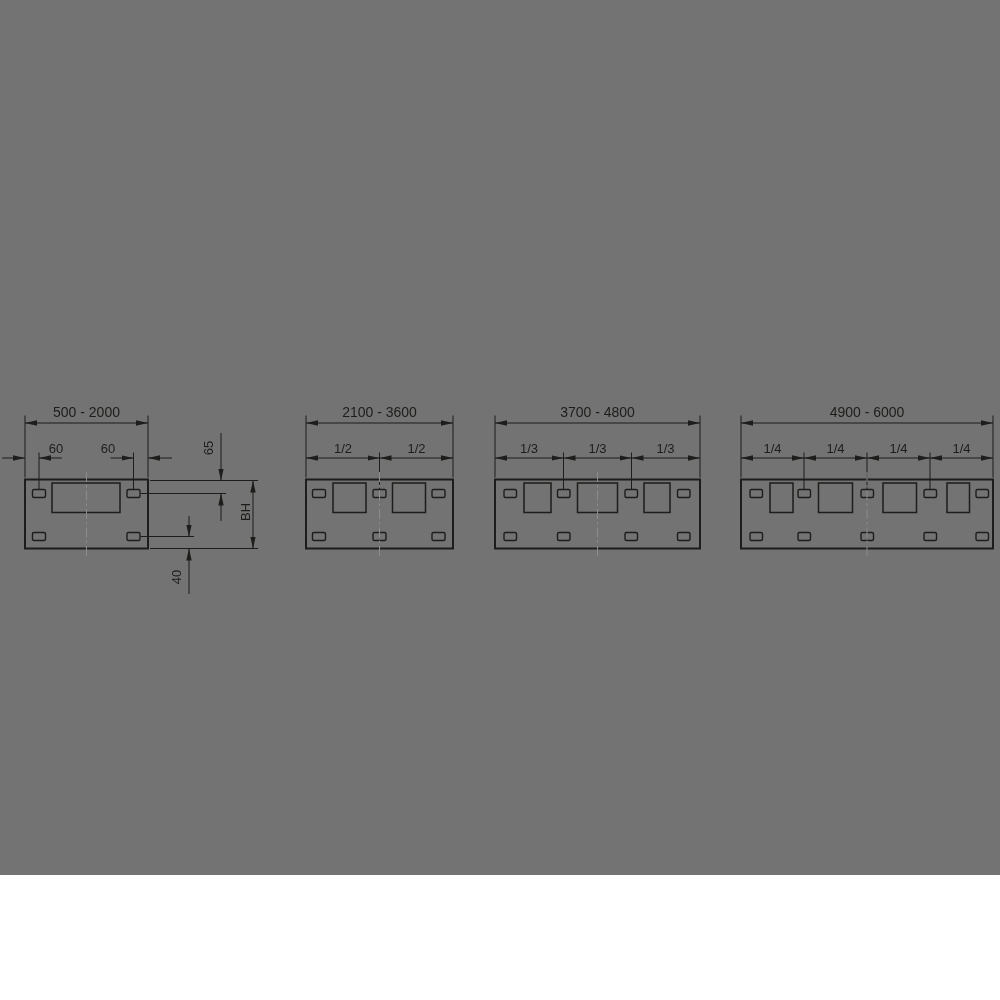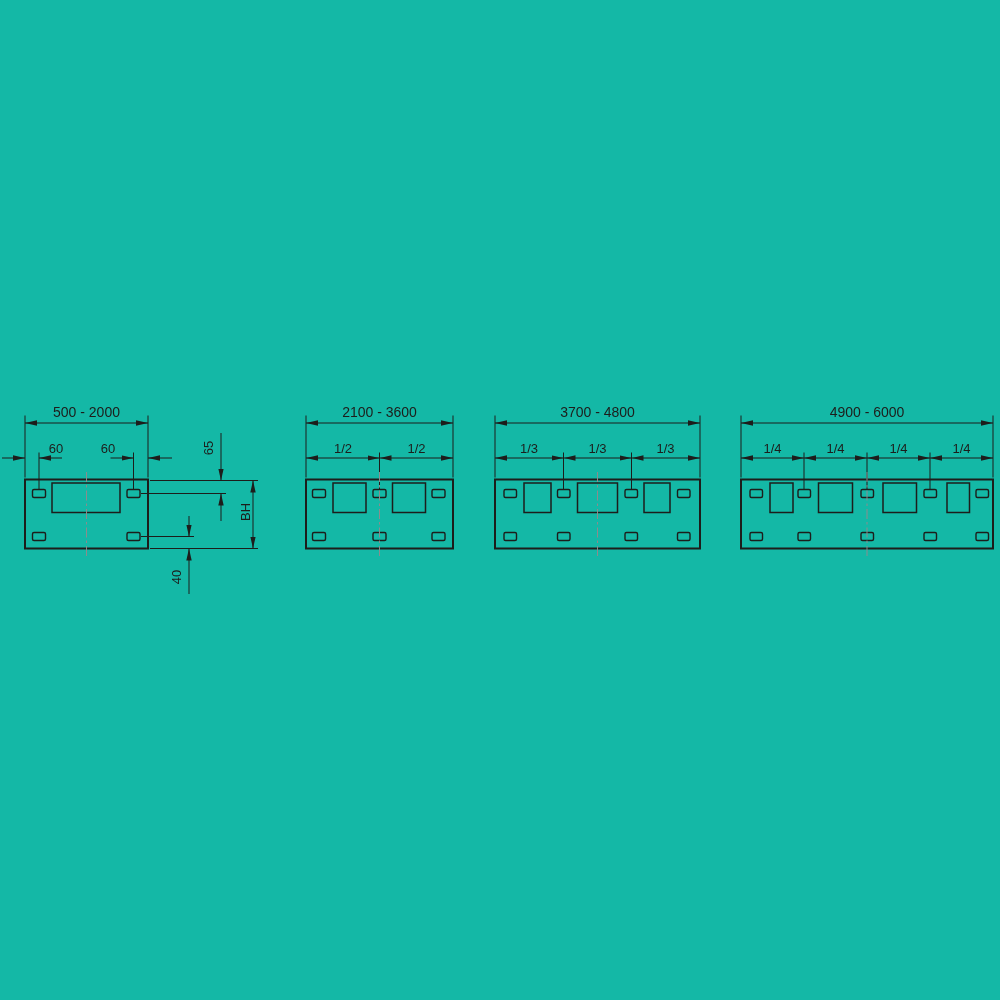--- a/index.html
+++ b/index.html
@@ -1,16 +1,16 @@
 <!DOCTYPE html>
 <html><head>
 <meta charset="utf-8">
 <style>
   html,body{margin:0;padding:0;background:#ffffff;width:1000px;height:1000px;overflow:hidden;}
-  .stage{position:relative;width:1000px;height:1000px;background:#14b8a6;}
+  .stage{position:relative;width:1000px;height:875px;background:#737373;}
   svg{display:block;position:absolute;left:0;top:0;}
   .lw{stroke-width:1;stroke-linecap:butt;}
   .plate{stroke-width:2;}
   .cut{stroke-width:1.5;}
   .slot{stroke-width:1.4;}
   .cl{stroke-width:1;stroke-dasharray:10 3 2.5 3;}
   .tx text{font-family:"Liberation Sans",sans-serif;font-size:13px;text-anchor:middle;}
   .tx text.range{font-size:14px;}
 </style>
 </head>

